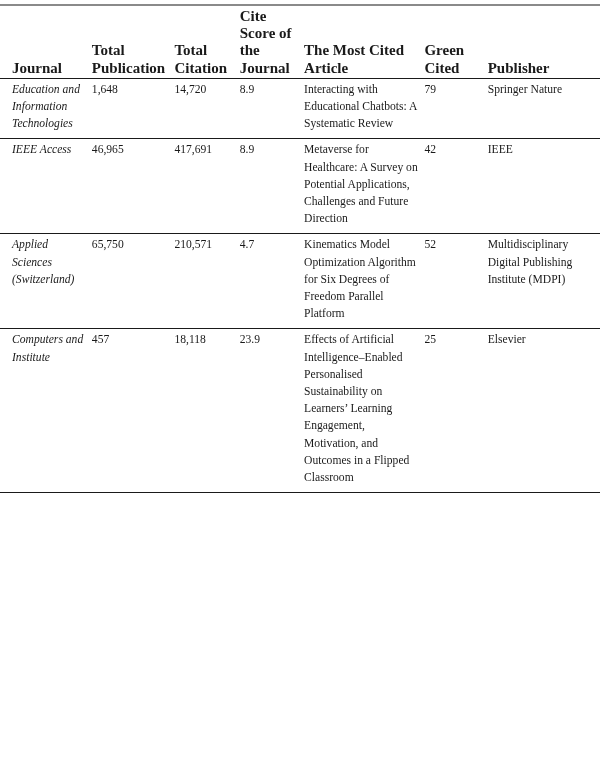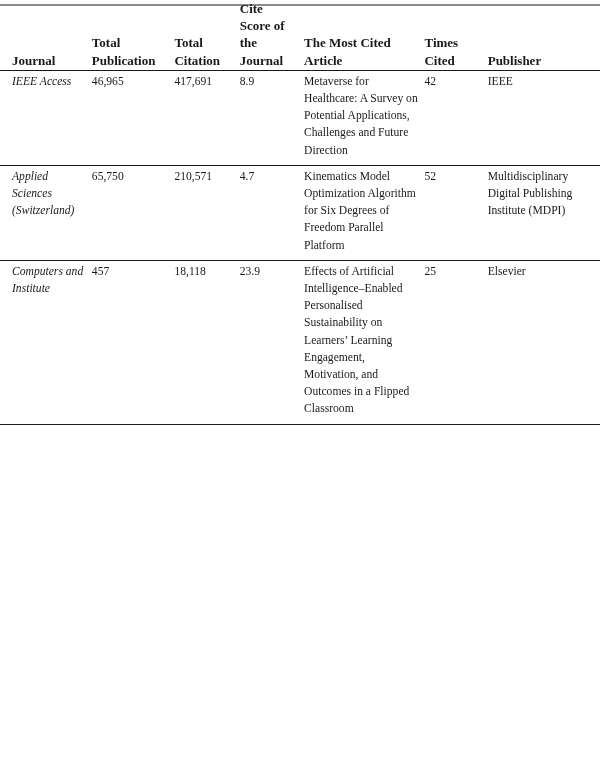--- a/index.html
+++ b/index.html
@@ -67,23 +67,23 @@
     left: 0;
     top: 4px;
     width: 600px;
     height: 2.4px;
     background: #8a8a8a;
   }
 
   
   thead.table-head th {
     font-weight: bold;
-    font-size: 13px;
+    font-size: 15px;
     line-height: 17.2px;
-    padding: 0 8px 1px 0;
+    padding: 8px 8px 1px 0;
     vertical-align: bottom;
   }
   thead.table-head th.pad-left { padding-left: 12px; margin-left: 40px; }
 
   
   tbody.table-body td {
     padding: 2px 8px 6px 0;
     font-size: 11.6px;
     line-height: 17.2px;
   }
@@ -114,27 +114,36 @@
       <col class="c-publisher">
     </colgroup>
 
     <thead class="table-head">
       <tr class="head-row">
         <th class="pad-left">Journal</th>
         <th>Total Publication</th>
         <th>Total Citation</th>
         <th>Cite Score of the Journal</th>
         <th>The Most Cited Article</th>
-        <th>Times Cited</th>
+        <th>Green Cited</th>
         <th>Publisher</th>
       </tr>
     </thead>
 
     <tbody class="table-body">
 
+      <tr class="data-row">
+        <td class="pad-left journal-cell">Education and Information Technologies</td>
+        <td>1,648</td>
+        <td>14,720</td>
+        <td>8.9</td>
+        <td class="article-cell">Interacting with Educational Chatbots: A Systematic Review</td>
+        <td>79</td>
+        <td class="publisher-cell">Springer Nature</td>
+      </tr>
 
       <tr class="data-row">
         <td class="pad-left journal-cell">IEEE Access</td>
         <td>46,965</td>
         <td>417,691</td>
         <td>8.9</td>
         <td class="article-cell">Metaverse for Healthcare: A Survey on Potential Applications, Challenges and Future Direction</td>
         <td>42</td>
         <td class="publisher-cell">IEEE</td>
       </tr>

